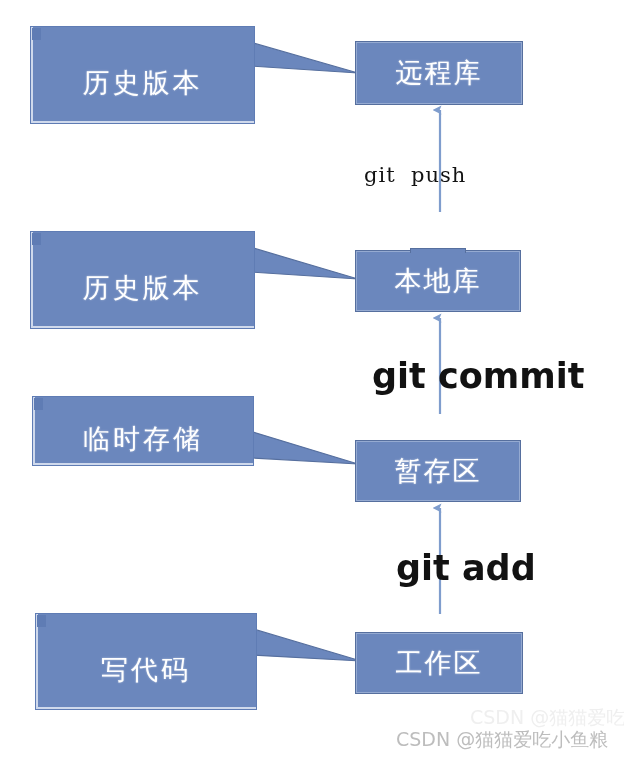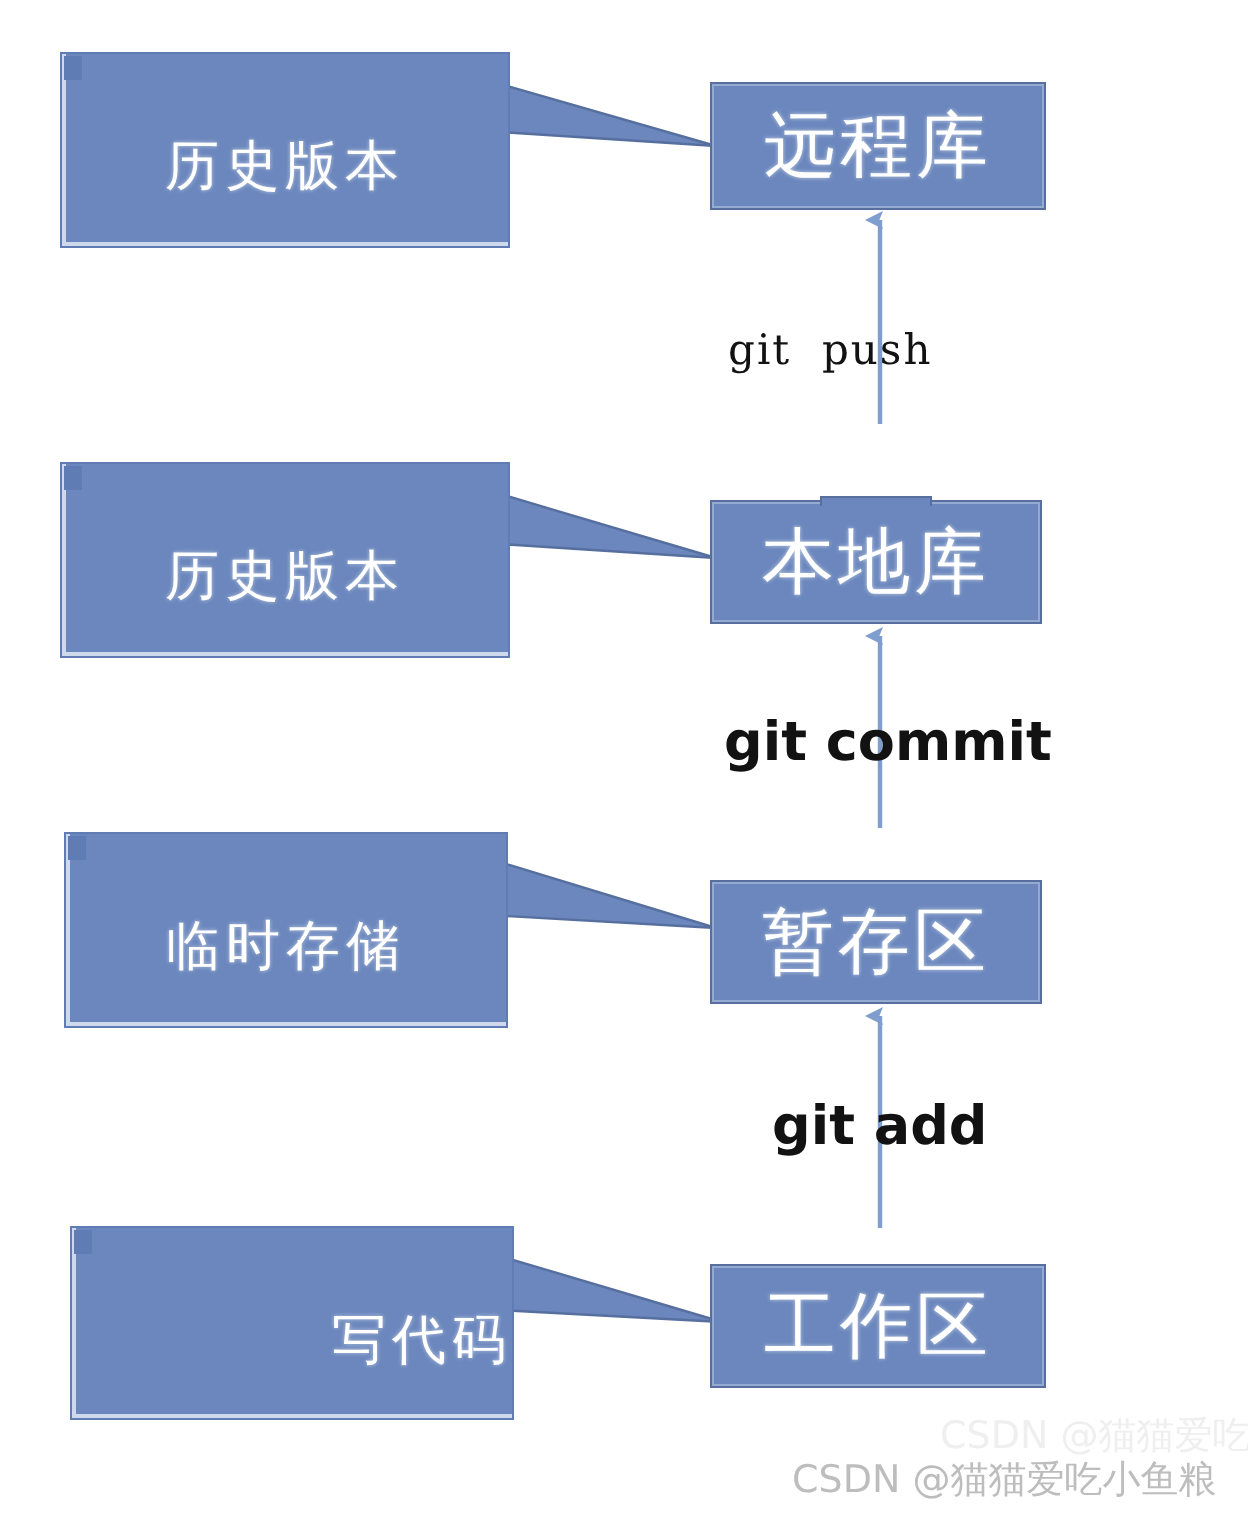--- a/index.html
+++ b/index.html
@@ -58,21 +58,21 @@
     box-sizing: border-box;
     background: #6b87bd;
     border: 1px solid #566f9e;
     box-shadow: inset 0 0 0 1px rgba(230,236,247,0.35);
     display: flex;
     align-items: center;
     justify-content: center;
   }
   .node .label {
     color: #ffffff;
-    font-size: 36px;
+    font-size: 27px;
     letter-spacing: 2px;
     text-shadow: 0 0 2px rgba(255,255,255,0.6);
   }
   .node .bump {
     position: absolute;
     top: -3px;
     left: 50%;
     transform: translateX(-50%);
     width: 54px;
     height: 4px;
@@ -94,22 +94,23 @@
     white-space: pre;
   }
   .cmd.serif {
     font-family: "DejaVu Serif", "Liberation Serif", serif;
     font-size: 21px;
     letter-spacing: 1px;
   }
   .cmd.sans {
     font-family: "DejaVu Sans", "Liberation Sans", sans-serif;
     font-weight: bold;
-    font-size: 27px;
+    font-size: 35px;
     letter-spacing: 0px;
+    margin-left: 10px;
   }
 
   
   .watermark {
     position: absolute;
     color: #bdbdbd;
     font-size: 19px;
     white-space: nowrap;
     font-family: "DejaVu Sans", "Liberation Sans", sans-serif;
   }
@@ -159,26 +160,26 @@
   <div class="callout" style="left:30px; top:26px; width:225px; height:98px;">
     <span class="notch"></span>
     <span class="label">历史版本</span>
   </div>
 
   <div class="callout" style="left:30px; top:231px; width:225px; height:98px;">
     <span class="notch"></span>
     <span class="label">历史版本</span>
   </div>
 
-  <div class="callout" style="left:32px; top:416px; width:222px; height:98px;">
+  <div class="callout" style="left:32px; top:396px; width:222px; height:70px;">
     <span class="notch"></span>
     <span class="label">临时存储</span>
   </div>
 
-  <div class="callout" style="left:35px; top:613px; width:222px; height:97px;justify-content:flex-end;">
+  <div class="callout" style="left:35px; top:613px; width:222px; height:97px;">
     <span class="notch"></span>
     <span class="label">写代码</span>
   </div>
 
   <div class="node" style="left:355px; top:41px; width:168px; height:64px;">
     <span class="label">远程库</span>
   </div>
 
   <div class="node" style="left:355px; top:440px; width:166px; height:62px;">
     <span class="label">暂存区</span>

